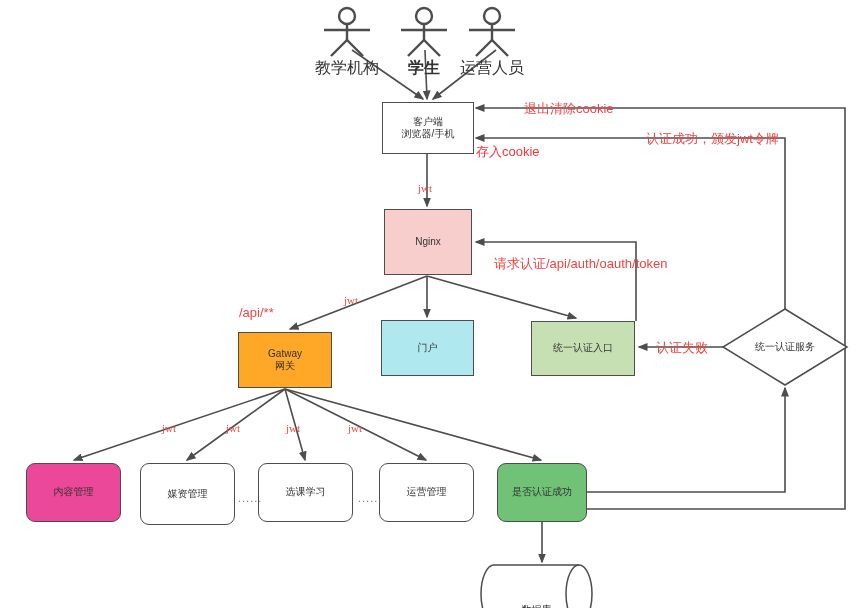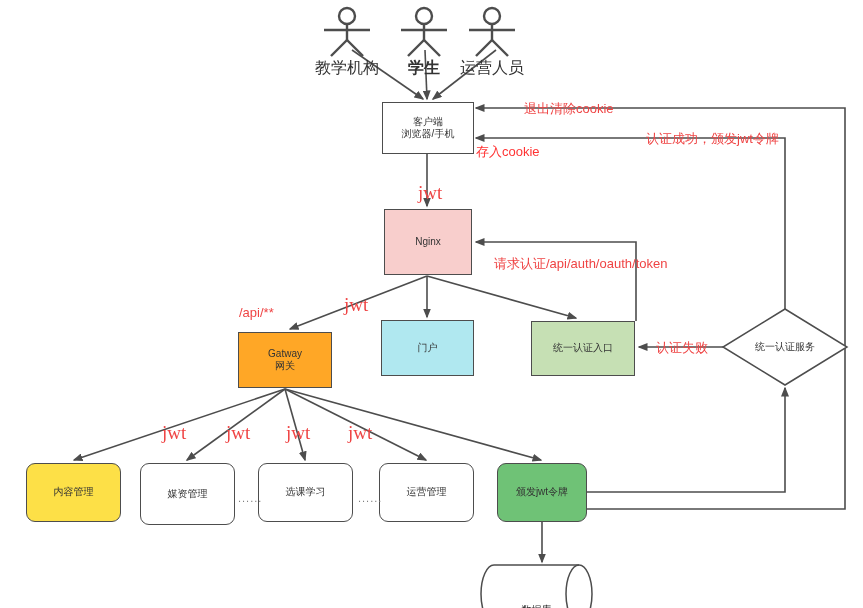--- a/index.html
+++ b/index.html
@@ -5,21 +5,21 @@
   html,body{margin:0;padding:0;background:#ffffff;}
   body{font-family:"Liberation Sans","DejaVu Sans",sans-serif;}
   #canvas{position:relative;width:863px;height:608px;background:#ffffff;overflow:hidden;}
   svg#wires{position:absolute;left:0;top:0;width:863px;height:608px;}
   .node{position:absolute;box-sizing:border-box;display:flex;align-items:center;
         justify-content:center;text-align:center;line-height:1.25;color:#333333;
         font-size:10px;}
   .rect{border:1.4px solid #4d4d4d;background:#ffffff;}
   .rounded{border-radius:9px;}
   .lbl{position:absolute;font-size:13px;color:#ef4444;white-space:nowrap;}
-  .lbl.serif{font-family:"Liberation Serif","DejaVu Serif",serif;font-size:19px;}
+  .lbl.serif{font-family:"Liberation Serif","DejaVu Serif",serif;font-size:11px;}
   .lbl.red{color:#ff3333;}
   .dots{position:absolute;font-size:11px;color:#808080;letter-spacing:1px;}
   .actor-cap{position:absolute;font-size:16px;color:#333;white-space:nowrap;text-align:center;}
 </style>
 </head>
 <body>
 
 <div id="canvas">
 
   <svg id="wires" viewBox="0 0 863 608" xmlns="http://www.w3.org/2000/svg">
@@ -101,21 +101,21 @@
       <div class="node rect" style="left: 381px; top: 320px; width: 93px; height: 56px; background: rgb(176, 232, 240);">
         <div>
           <div>门户</div>
         </div>
       </div>
       <div class="node rect" style="left: 531px; top: 321px; width: 104px; height: 55px; background: rgb(198, 224, 180);">
         <div>
           <div>统一认证入口</div>
         </div>
       </div>
-      <div class="node rect rounded" style="left: 26px; top: 463px; width: 95px; height: 59px; background: #fde047;">
+      <div class="node rect rounded" style="left: 26px; top: 463px; width: 95px; height: 59px; background: #ec4899;">
         <div>
           <div>内容管理</div>
         </div>
       </div>
       <div class="node rect rounded" style="left: 140px; top: 463px; width: 95px; height: 62px; background: rgb(255, 255, 255);">
         <div>
           <div>媒资管理</div>
         </div>
       </div>
       <div class="node rect rounded" style="left: 258px; top: 463px; width: 95px; height: 59px; background: rgb(255, 255, 255);">
@@ -123,21 +123,21 @@
           <div>选课学习</div>
         </div>
       </div>
       <div class="node rect rounded" style="left: 379px; top: 463px; width: 95px; height: 59px; background: rgb(255, 255, 255);">
         <div>
           <div>运营管理</div>
         </div>
       </div>
       <div class="node rect rounded" style="left: 497px; top: 463px; width: 90px; height: 59px; background: rgb(111, 194, 118);">
         <div>
-          <div>颁发jwt令牌</div>
+          <div>是否认证成功</div>
         </div>
       </div>
       <div class="node" style="left: 723px; top: 337px; width: 124px; height: 20px;">统一认证服务</div>
       <div class="node" style="left: 494px; top: 584px; width: 85px; height: 20px; margin-top: 16px;">数据库</div>
     </div>
   <div id="labels-layer">
       <div class="lbl serif" style="left: 418px; top: 182px;">jwt</div>
       <div class="lbl" style="left: 524px; top: 100px;">退出清除cookie</div>
       <div class="lbl" style="left: 646px; top: 130px;">认证成功，颁发jwt令牌</div>
       <div class="lbl red" style="left: 476px; top: 143px;">存入cookie</div>

